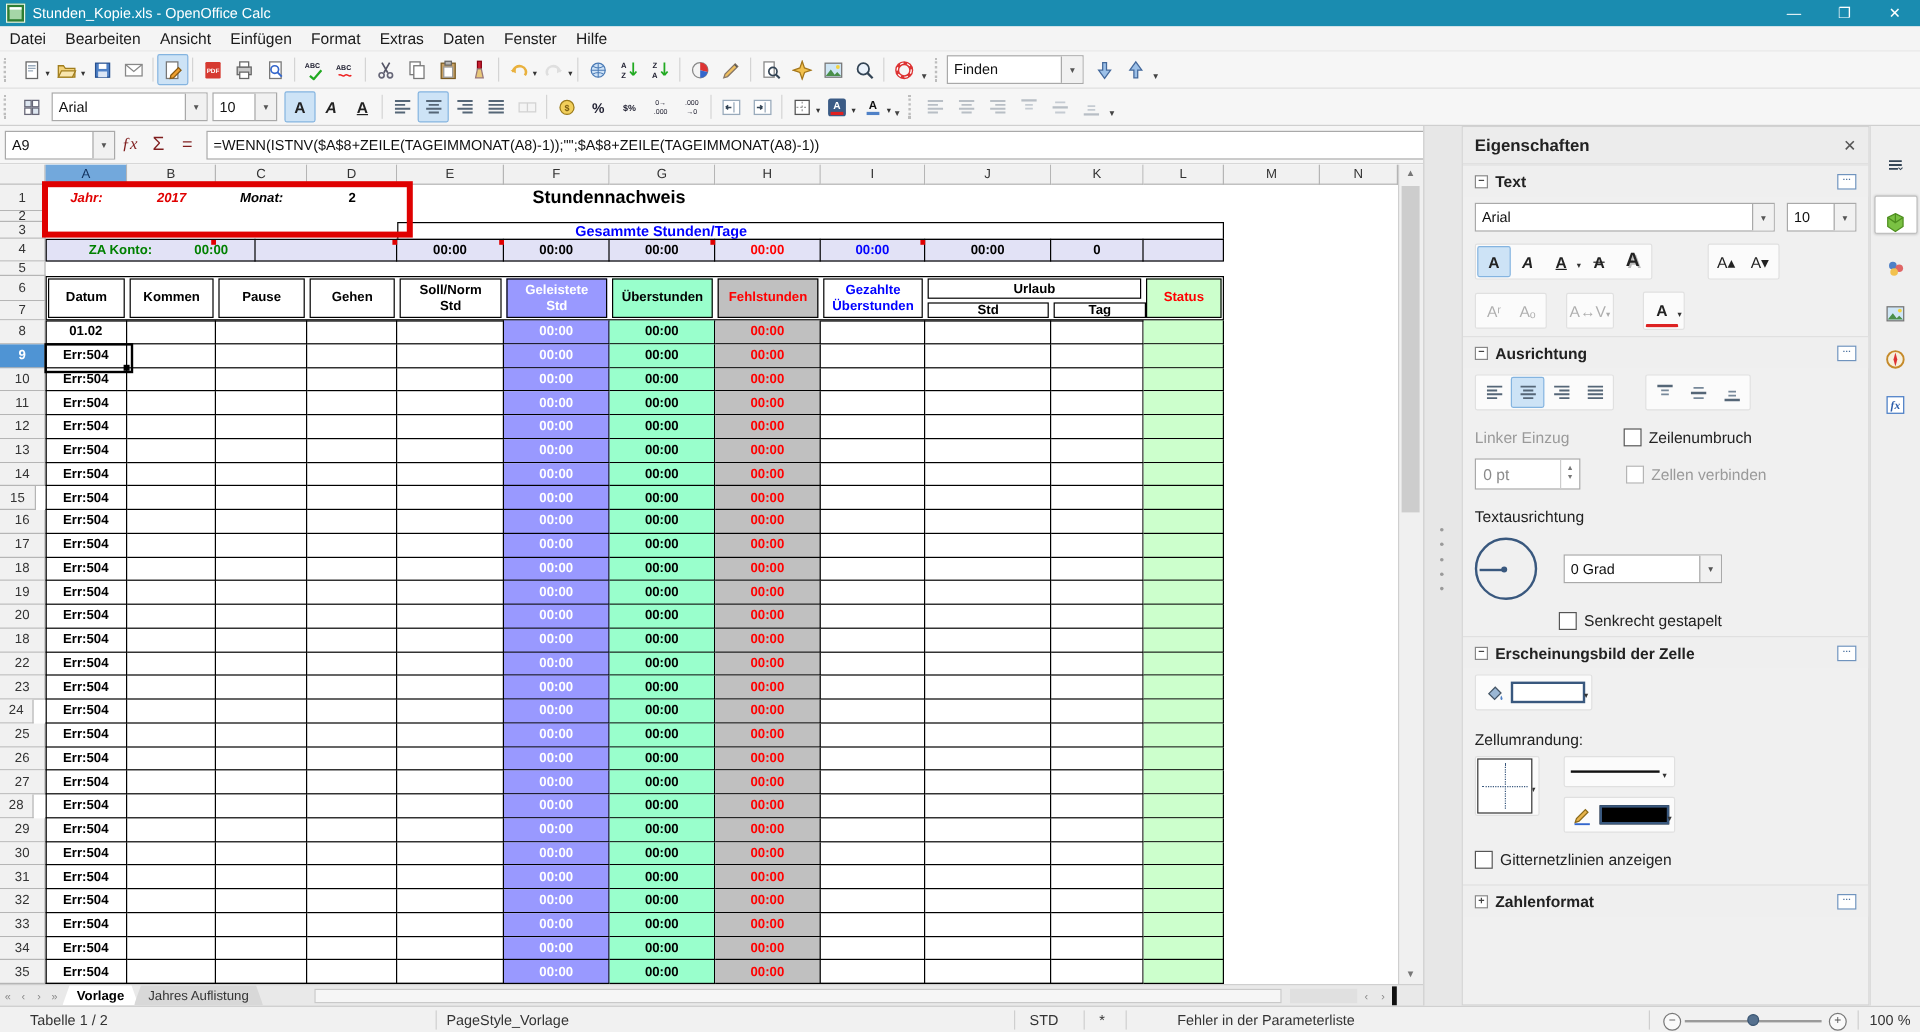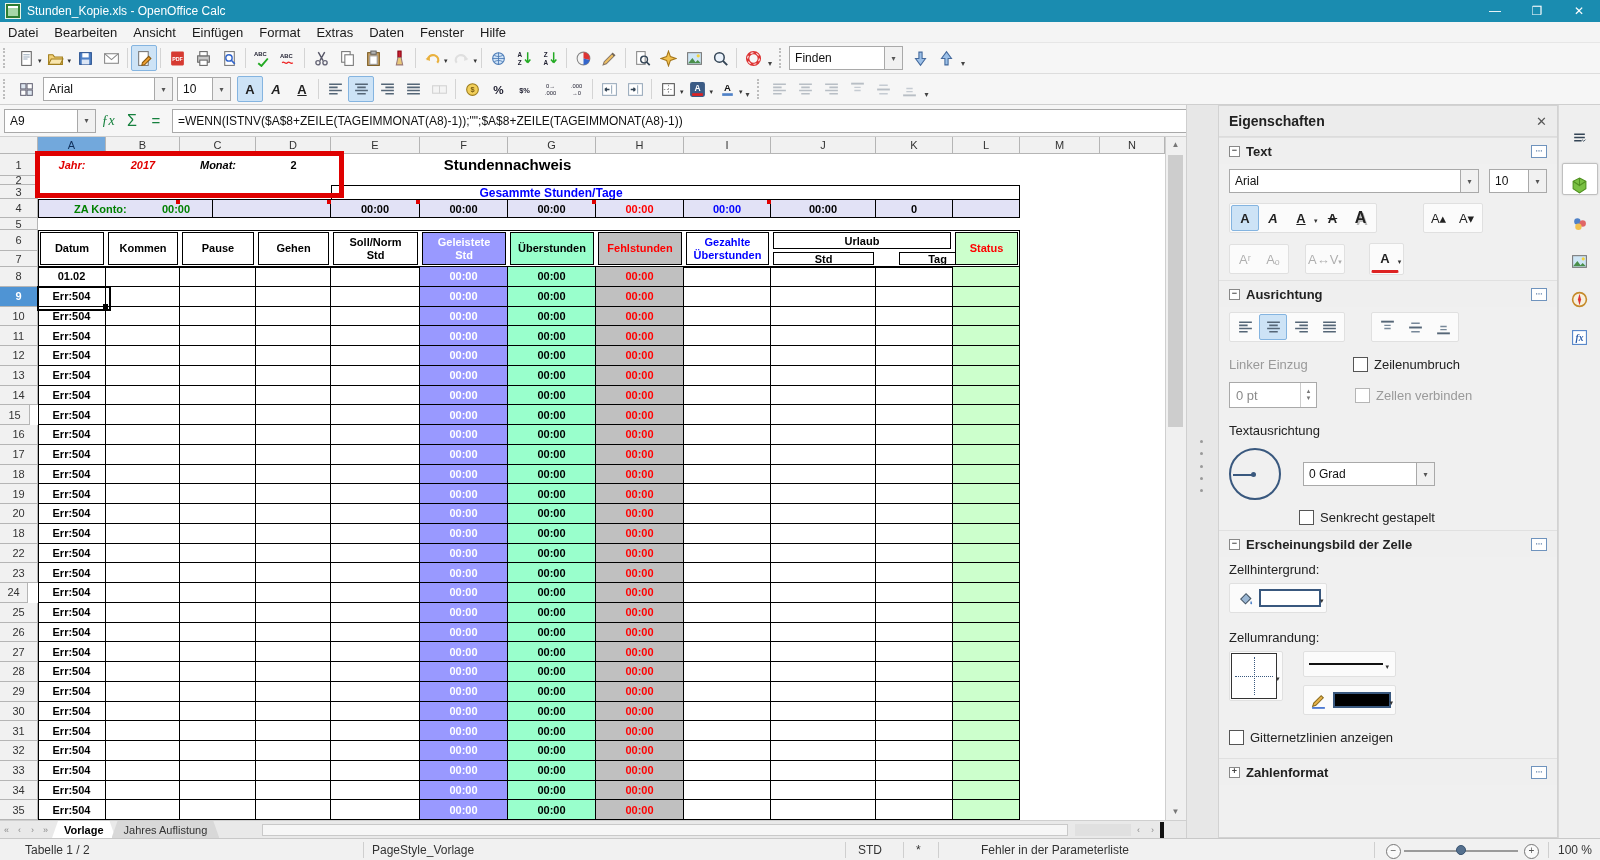--- a/index.html
+++ b/index.html
@@ -25,21 +25,21 @@
   .dd{font-size:7px;color:#333;margin:6px 1px 0 -1px;}
   .tsep{width:1px;height:20px;background:#d4d4d4;margin:0 3px;}
   .ovf{font-size:8px;color:#444;margin:10px 4px 0 2px;}
   .combo{height:22px;background:#fff;border:1px solid #a9a9a9;display:flex;align-items:center;font-size:12px;color:#111;}
   .combo .val{padding:0 5px;flex:1;white-space:nowrap;overflow:hidden;}
   .combo .carrow{width:17px;height:100%;background:#f1f1f1;border-left:1px solid #a9a9a9;display:flex;align-items:center;justify-content:center;font-size:8px;color:#555;}
   .lbtn{font-weight:bold;font-size:13px;color:#222;}
   
   #fbar{left:0;top:105px;width:1208px;height:32px;background:#f6f6f6;border-bottom:1px solid #cfcfcf;display:flex;align-items:center;}
   #namebox{width:90px;margin-left:4px;}
-  .fbtn{width:24px;height:24px;display:flex;align-items:center;justify-content:center;font-size:14px;color:#15803d;text-align:center;}
+  .fbtn{width:24px;height:24px;display:flex;align-items:center;justify-content:center;font-size:14px;color:#7f1d1d;text-align:center;}
   #fb-input{flex:1;height:22px;margin:0 8px 0 4px;background:#fff;border:1px solid #a9a9a9;font-size:12px;color:#111;display:flex;align-items:center;padding:0 5px;white-space:nowrap;overflow:hidden;}
   
   #sheet{left:0;top:137px;width:1186px;height:683px;background:#fff;overflow:hidden;}
   .chdr{position:absolute;box-sizing:border-box;background:#f1f1f1;border-right:1px solid #b5b5b5;border-bottom:1px solid #b5b5b5;font-size:11px;color:#333;display:flex;align-items:center;justify-content:center;}
   .chdr.selc{background:#72a8dc;color:#10305c;}
   .chdr.selr{background:#4f94d4;color:#fff;font-weight:bold;}
   .cell{position:absolute;box-sizing:border-box;font-weight:bold;font-size:11px;color:#000;display:flex;align-items:center;justify-content:center;white-space:nowrap;overflow:hidden;}
   
   #tabbar{left:0;top:820px;width:1165px;height:18px;background:#e9e9e9;border-top:1px solid #cfcfcf;display:flex;align-items:center;font-size:11px;}
   .navb{width:13px;height:14px;display:flex;align-items:center;justify-content:center;color:#888;font-size:9px;}
@@ -512,21 +512,21 @@
       <div class="chdr" style="left: 0px; top: 327.5px; width: 38px; height: 19.75px;">18</div>
       <div class="chdr" style="left: 0px; top: 347.25px; width: 38px; height: 19.75px;">19</div>
       <div class="chdr" style="left: 0px; top: 367px; width: 38px; height: 19.75px;">20</div>
       <div class="chdr" style="left: 0px; top: 386.75px; width: 38px; height: 19.75px;">18</div>
       <div class="chdr" style="left: 0px; top: 406.5px; width: 38px; height: 19.75px;">22</div>
       <div class="chdr" style="left: 0px; top: 426.25px; width: 38px; height: 19.75px;">23</div>
       <div class="chdr" style="left: 0px; top: 446px; width: 28px; height: 19.75px;">24</div>
       <div class="chdr" style="left: 0px; top: 465.75px; width: 38px; height: 19.75px;">25</div>
       <div class="chdr" style="left: 0px; top: 485.5px; width: 38px; height: 19.75px;">26</div>
       <div class="chdr" style="left: 0px; top: 505.25px; width: 38px; height: 19.75px;">27</div>
-      <div class="chdr" style="left: 0px; top: 525px; width: 38px; height: 19.75px;">28</div>
+      <div class="chdr" style="left: 0px; top: 525px; width: 28px; height: 19.75px;">28</div>
       <div class="chdr" style="left: 0px; top: 544.75px; width: 38px; height: 19.75px;">29</div>
       <div class="chdr" style="left: 0px; top: 564.5px; width: 38px; height: 19.75px;">30</div>
       <div class="chdr" style="left: 0px; top: 584.25px; width: 38px; height: 19.75px;">31</div>
       <div class="chdr" style="left: 0px; top: 604px; width: 38px; height: 19.75px;">32</div>
       <div class="chdr" style="left: 0px; top: 623.75px; width: 38px; height: 19.75px;">33</div>
       <div class="chdr" style="left: 0px; top: 643.5px; width: 38px; height: 19.75px;">34</div>
       <div class="chdr" style="left: 0px; top: 663.25px; width: 38px; height: 19.75px;">35</div>
       <div class="cell" style="left: 38px; top: 17px; width: 68px; height: 22px; color: rgb(224, 0, 0); font-style: italic;">Jahr:</div>
       <div class="cell" style="left: 106px; top: 17px; width: 74px; height: 22px; color: rgb(224, 0, 0); font-style: italic; text-align: right;">2017</div>
       <div class="cell" style="left: 180px; top: 17px; width: 76px; height: 22px; font-style: italic;">Monat:</div>
@@ -558,21 +558,21 @@
       <div class="cell" style="left: 108px; top: 95px; width: 70px; height: 33px; border: 1px solid rgb(0, 0, 0); line-height: 1.1; text-align: center;">Kommen</div>
       <div class="cell" style="left: 182px; top: 95px; width: 72px; height: 33px; border: 1px solid rgb(0, 0, 0); line-height: 1.1; text-align: center;">Pause</div>
       <div class="cell" style="left: 258px; top: 95px; width: 71px; height: 33px; border: 1px solid rgb(0, 0, 0); line-height: 1.1; text-align: center;">Gehen</div>
       <div class="cell" style="left: 333px; top: 95px; width: 85px; height: 33px; border: 1px solid rgb(0, 0, 0); line-height: 1.1; text-align: center;">Soll/Norm<br>Std</div>
       <div class="cell" style="left: 422px; top: 95px; width: 84px; height: 33px; border: 1px solid rgb(0, 0, 0); line-height: 1.1; text-align: center; background: rgb(153, 153, 255); color: rgb(255, 255, 255);">Geleistete<br>Std</div>
       <div class="cell" style="left: 510px; top: 95px; width: 84px; height: 33px; border: 1px solid rgb(0, 0, 0); line-height: 1.1; text-align: center; background: rgb(153, 255, 204);">Überstunden</div>
       <div class="cell" style="left: 598px; top: 95px; width: 84px; height: 33px; border: 1px solid rgb(0, 0, 0); line-height: 1.1; text-align: center; background: rgb(192, 192, 192); color: rgb(255, 0, 0);">Fehlstunden</div>
       <div class="cell" style="left: 686px; top: 95px; width: 83px; height: 33px; border: 1px solid rgb(0, 0, 0); line-height: 1.1; text-align: center; color: rgb(0, 0, 255);">Gezahlte<br>Überstunden</div>
       <div class="cell" style="left: 773px; top: 95px; width: 178px; height: 17px; border: 1px solid rgb(0, 0, 0);">Urlaub</div>
       <div class="cell" style="left: 773px; top: 115px; width: 101px; height: 13px; border: 1px solid rgb(0, 0, 0);">Std</div>
-      <div class="cell" style="left: 899px; top: 115px; width: 77px; height: 13px; border: 1px solid rgb(0, 0, 0);">Tag</div>
+      <div class="cell" style="left: 878px; top: 115px; width: 77px; height: 13px; border: 1px solid rgb(0, 0, 0);">Tag</div>
       <div class="cell" style="left: 955px; top: 95px; width: 63px; height: 33px; border: 1px solid rgb(0, 0, 0); line-height: 1.1; text-align: center; background: rgb(204, 255, 204); color: rgb(255, 0, 0);">Status</div>
       <div class="cell" style="left: 38px; top: 130px; width: 982px; height: 553px; border: 1px solid rgb(0, 0, 0);"></div>
       <div class="cell" style="left: 38px; top: 130px; width: 68px; height: 19.75px; border-right: 1px solid rgb(0, 0, 0); border-bottom: 1px solid rgb(0, 0, 0);">01.02</div>
       <div class="cell" style="left: 106px; top: 130px; width: 74px; height: 19.75px; border-right: 1px solid rgb(0, 0, 0); border-bottom: 1px solid rgb(0, 0, 0);"></div>
       <div class="cell" style="left: 180px; top: 130px; width: 76px; height: 19.75px; border-right: 1px solid rgb(0, 0, 0); border-bottom: 1px solid rgb(0, 0, 0);"></div>
       <div class="cell" style="left: 256px; top: 130px; width: 75px; height: 19.75px; border-right: 1px solid rgb(0, 0, 0); border-bottom: 1px solid rgb(0, 0, 0);"></div>
       <div class="cell" style="left: 331px; top: 130px; width: 89px; height: 19.75px; border-right: 1px solid rgb(0, 0, 0); border-bottom: 1px solid rgb(0, 0, 0);"></div>
       <div class="cell" style="left: 420px; top: 130px; width: 88px; height: 19.75px; border-right: 1px solid rgb(0, 0, 0); border-bottom: 1px solid rgb(0, 0, 0); background: rgb(153, 153, 255); color: rgb(255, 255, 255);">00:00</div>
       <div class="cell" style="left: 508px; top: 130px; width: 88px; height: 19.75px; border-right: 1px solid rgb(0, 0, 0); border-bottom: 1px solid rgb(0, 0, 0); background: rgb(153, 255, 204);">00:00</div>
       <div class="cell" style="left: 596px; top: 130px; width: 88px; height: 19.75px; border-right: 1px solid rgb(0, 0, 0); border-bottom: 1px solid rgb(0, 0, 0); background: rgb(192, 192, 192); color: rgb(255, 0, 0);">00:00</div>
@@ -1091,23 +1091,20 @@
       <span class="ck">
           <span class="box"></span>
           <span>Senkrecht gestapelt</span>
         </span>
     </div>
     <div class="sb-head">
       <span class="cbox">−</span>
       <span>Erscheinungsbild der Zelle</span>
       <span class="launcher">⋯</span>
     </div>
-    <div class="sb-row" style="padding-bottom:1px;">
-      <span class="sb-label">Zellhintergrund:</span>
-    </div>
     <div class="sb-row">
       <span class="sgroup">
         <span class="sbtn" id="bucketicon">
             <svg width="17" height="17" viewBox="0 0 16 16" xmlns="http://www.w3.org/2000/svg">
               <path d="M3.5 8.5l5-5 4.5 4.5-5 5z" fill="#9bb7d4" stroke="#456"></path>
               <path d="M13.2 10c1 1.6 1.6 3.2.3 3.4-1.2.2-1.2-1.8-.3-3.4z" fill="#4f81c7"></path>
             </svg>
           </span>
         <span style="display:inline-block;width:58px;height:14px;background:#fff;border:2px solid #39587e;"></span>
         <span class="dd">▾</span>

